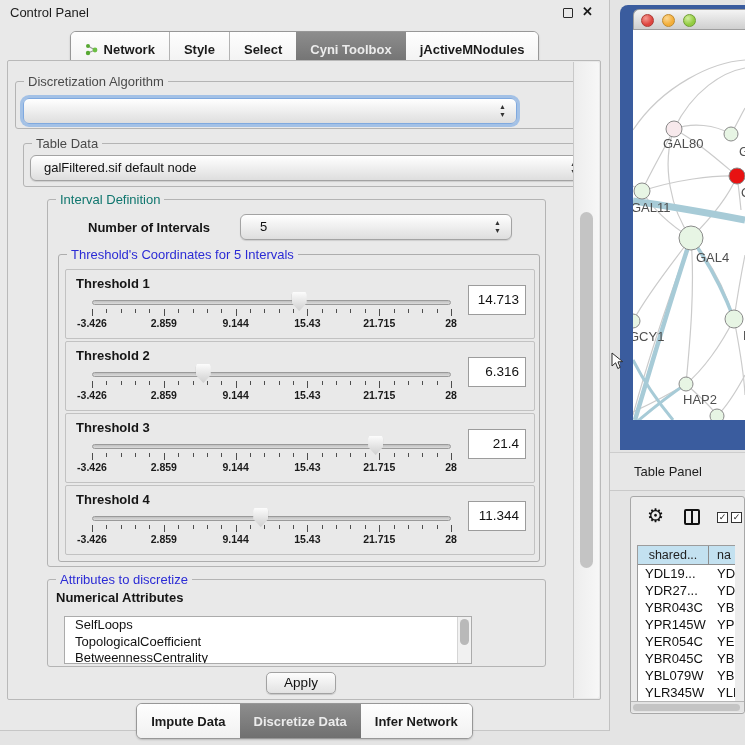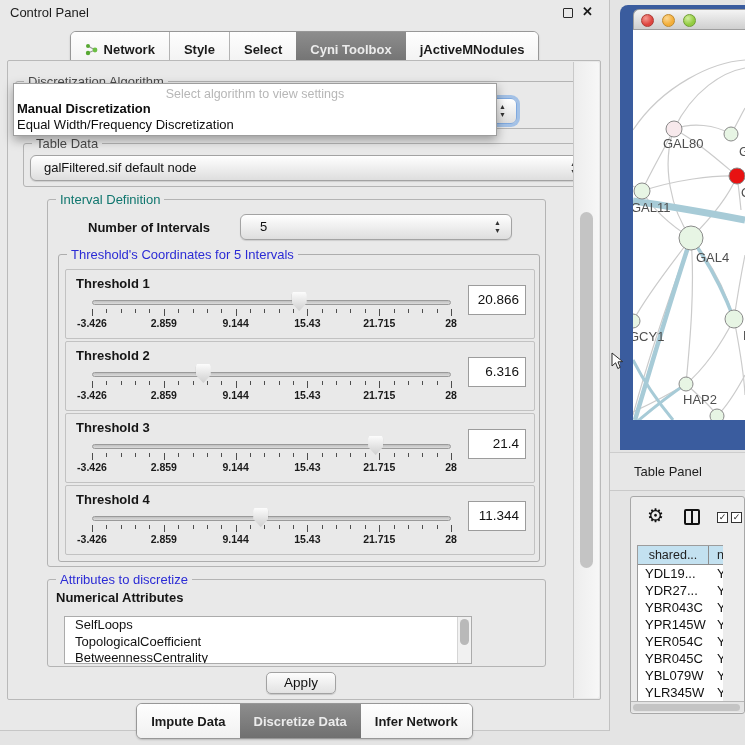--- a/index.html
+++ b/index.html
@@ -95,21 +95,21 @@
   .tp-headerbar { position:absolute; left:610px; top:452px; width:135px; height:39px; background:#E7E7E7;
     border-top:1px solid #CDCDCD; border-bottom:1px solid #C9C9C9; }
   .tp-title { position:absolute; left:24px; top:11px; font-size:13px; color:#1d1d1d; }
   .tp-panel { position:absolute; left:630px; top:496px; width:115px; height:218px; background:#ECECEC;
     border:1px solid #A8A8A8; border-radius:3px; }
   .tp-toolbar { position:absolute; left:0; top:0; width:100%; height:46px; }
   .gear { position:absolute; left:16px; top:7px; font-size:19px; color:#111; }
   .colicon { position:absolute; left:53px; top:12px; width:16px; height:16px; border:2px solid #111; border-radius:2px; }
   .colicon::after { content:""; position:absolute; left:5px; top:0; width:2px; height:12px; background:#111; }
   .chk { position:absolute; top:15px; width:11px; height:11px; border:1.5px solid #333; font-size:9px; line-height:9px; text-align:center; color:#222; background:#fff; }
-  .grid { position:absolute; left:6px; top:48px; width:86px; height:156px; overflow:hidden;
+  .grid { position:absolute; left:6px; top:48px; width:98px; height:156px; overflow:hidden;
     border-top:1px solid #9C9C9C; border-left:1px solid #9C9C9C; background:#c2410c; }
   .grid-header { display:flex; height:19px; background:#C3E1F0; border-bottom:1px solid #8C8C8C; }
   .gh-cell { font-size:12.5px; color:#222; text-align:center; line-height:18px; overflow:hidden; white-space:nowrap; }
   .gh-c1 { width:71px; border-right:1px solid #8C8C8C; }
   .gh-c2 { flex:1; padding-left:8px; text-align:left; }
   .grid-row { display:flex; height:17px; background:#fff; }
   .gr-cell { font-size:13px; color:#111; line-height:17px; white-space:nowrap; overflow:hidden; }
   .gr-c1 { width:71px; padding-left:7px; } .gr-c2 { flex:1; padding-left:8px; }
   .hscroll { position:absolute; left:0px; top:204px; width:113px; height:11px; background:#E3E3E3; border-top:1px solid #B5B5B5; }
   .hthumb { position:absolute; left:2px; top:2px; width:107px; height:7px; background:#C4C4C4; border-radius:4px; }
@@ -158,27 +158,20 @@
 
     <div class="content-outer">
 
       <div class="group" style="left:7px; top:20px; width:580px; height:48px;">
         <span class="group-title t-black">Discretization Algorithm</span>
       </div>
       <div class="combo combo-focus" style="left:15px; top:37px; width:494px;">
         <span class="spin">▲<br>▼</span>
       </div>
 
-      <div class="popup">
-        <div class="popup-hint">Select algorithm to view settings</div>
-        <div id="popup-options">
-            <div class="popup-opt bold">Manual Discretization</div>
-            <div class="popup-opt">Equal Width/Frequency Discretization</div>
-          </div>
-      </div>
 
       <div class="group" style="left:15px; top:82px; width:570px; height:44px;">
         <span class="group-title t-black">Table Data</span>
         <div class="combo" style="left:6px; top:11px; width:558px;">
           <span>galFiltered.sif default node</span>
           <span class="spin">▲<br>▼</span>
         </div>
       </div>
 
       <div class="group" style="left:39px; top:138px; width:499px; height:368px;">
@@ -224,21 +217,21 @@
                   <div class="tick minor" style="left: 92%;"></div>
                   <div class="tick minor" style="left: 96%;"></div>
                   <div class="tick major" style="left: 100%;"></div>
                 </div>
                 <span class="sl-lab" style="left: 26px;">-3.426</span>
                 <span class="sl-lab" style="left: 97.8px;">2.859</span>
                 <span class="sl-lab" style="left: 169.6px;">9.144</span>
                 <span class="sl-lab" style="left: 241.4px;">15.43</span>
                 <span class="sl-lab" style="left: 313.2px;">21.715</span>
                 <span class="sl-lab" style="left: 385px;">28</span>
-                <div class="thr-value">20.866</div>
+                <div class="thr-value">14.713</div>
               </div>
               <div class="thr-box" style="top: 86px;">
                 <div class="thr-label">Threshold 2</div>
                 <div class="sl-track"></div>
                 <div class="sl-handle" style="left: 129.789px;"></div>
                 <div class="ticks">
                   <div class="tick major" style="left: 0%;"></div>
                   <div class="tick minor" style="left: 4%;"></div>
                   <div class="tick minor" style="left: 8%;"></div>
                   <div class="tick minor" style="left: 12%;"></div>

